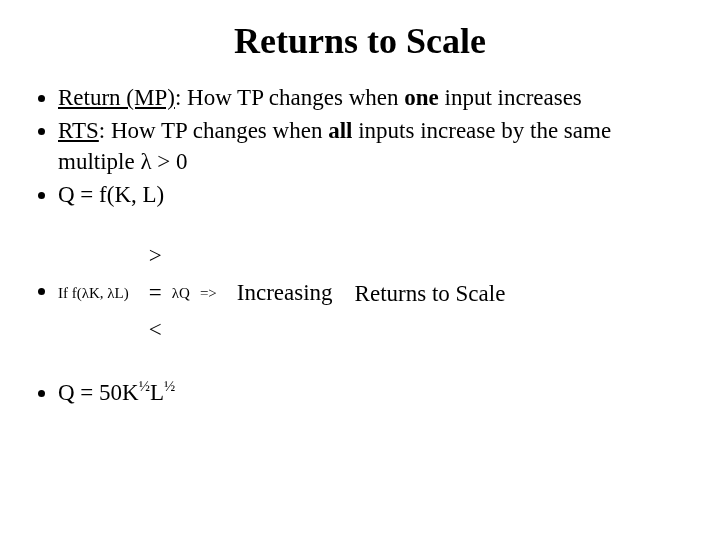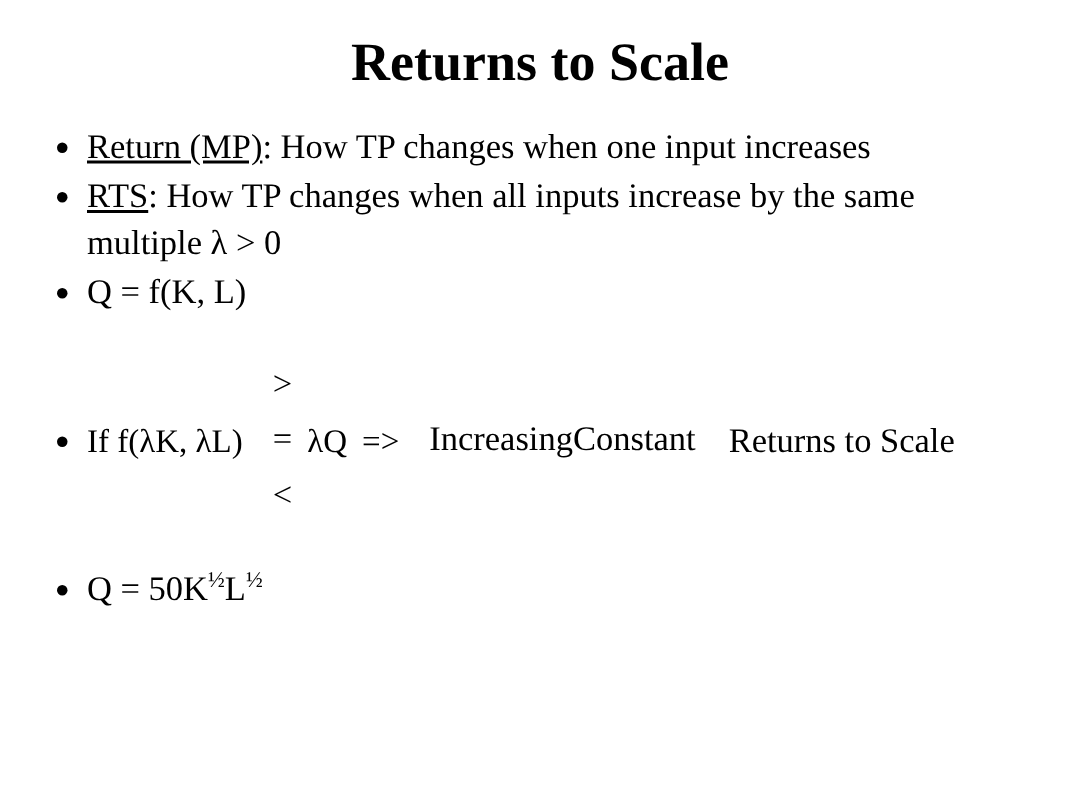--- a/index.html
+++ b/index.html
@@ -28,29 +28,29 @@
     list-style: disc;
     margin: 0;
     padding-left: 28px;
     font-size: 23px;
     line-height: 1.35;
   }
   ul.main > li {
     margin-bottom: 2px;
   }
   .u { text-decoration: underline; }
-  .b { font-weight: normal; }
+  .b { font-weight: bold; }
   .math-row {
     display: flex;
     align-items: center;
     margin: 10px 0 10px 0;
   }
   .math-row .prefix {
     padding-right: 10px;
-    font-size: 22px;
+    font-size: 15px;
   }
   .stack {
     display: flex;
     flex-direction: column;
     justify-content: center;
     text-align: center;
     font-size: 23px;
     line-height: 1.6;
     padding: 0 10px;
   }
@@ -96,21 +96,20 @@
         <span class="prefix">If f(λK, λL)</span>
         <div class="stack">
           <span>&gt;</span>
           <span>=</span>
           <span>&lt;</span>
         </div>
         <span class="prefix">λQ</span>
         <span class="prefix">=&gt;</span>
         <div class="labels">
           <span>Increasing</span>
-          <span>Constant</span>
         </div>
         <span class="suffix">Returns to Scale</span>
       </div>
     </li>
 
     <li style="margin-top:28px;">
       <div>
         <span>Q = 50K</span><sup>½</sup><span>L</span><sup>½</sup>
       </div>
     </li>

